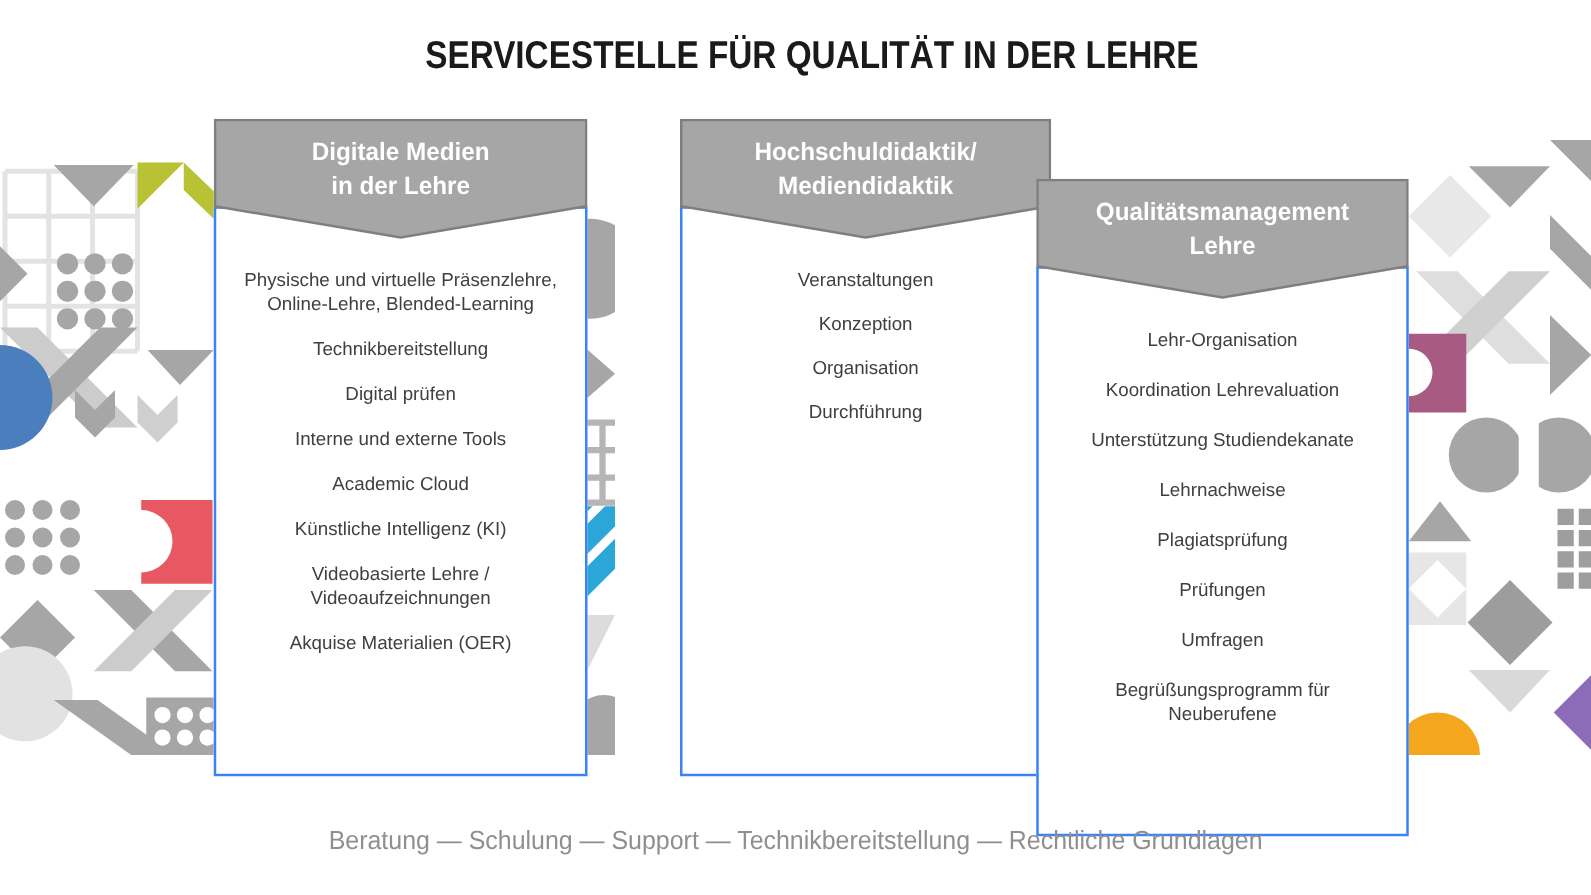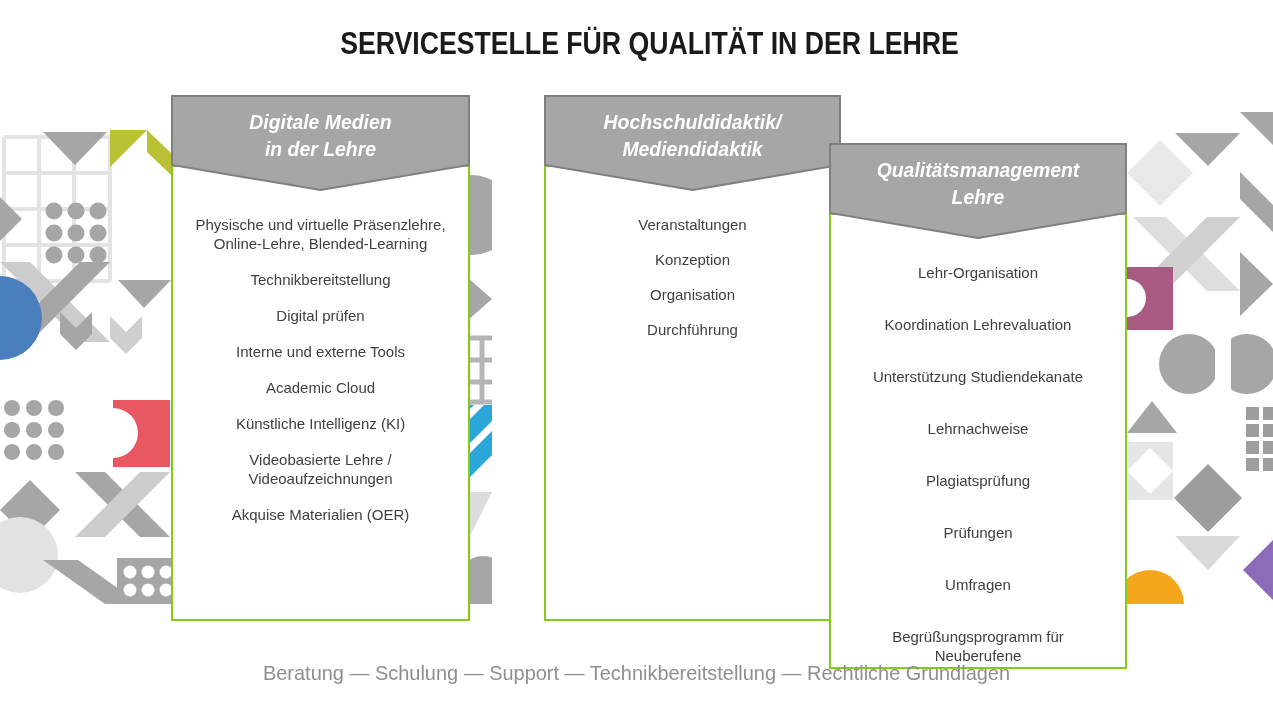--- a/index.html
+++ b/index.html
@@ -12,32 +12,32 @@
 
   .title{position:absolute;top:26px;left:26px;right:0;margin:0;text-align:center;
          font-size:31px;font-weight:bold;color:#1a1a1a;letter-spacing:0px;
          transform:scaleX(0.86);transform-origin:center;white-space:nowrap;z-index:3;}
 
   .column{position:absolute;top:95px;z-index:2;}
   .col-1{left:171px;width:299px;}
   .col-2{left:500px;width:297px;padding-left:44px;}
   .col-3{left:829px;width:298px;margin-top:48px;}
 
-  .banner{position:relative;height:97px;z-index:3;font-style:italic;}
+  .banner{position:relative;height:97px;z-index:3;}
   .banner svg{display:block;}
   .banner-text{position:absolute;left:0;right:0;top:14px;text-align:center;
                color:#ffffff;font-weight:bold;font-size:20px;line-height:27px;
                white-space:pre-line;transform:scaleX(0.97);transform-origin:center;}
 
   .box{position:relative;margin-top:-27px;z-index:1;background:#ffffff;
-       border:2px solid #84cc16;box-sizing:border-box;height:456px;
+       border:2px solid #3b82f6;box-sizing:border-box;height:456px;
        display:flex;flex-direction:column;align-items:center;padding-top:48px;}
   .col-1 .box{gap:17px;}
   .col-2 .box{gap:16px;}
-  .col-3 .box{gap:33px;}
+  .col-3 .box{gap:21px;}
   .item{font-size:15px;line-height:19px;color:#3f3f3f;text-align:center;white-space:pre-line;}
 
   .footer{position:absolute;top:661px;left:0;right:0;text-align:center;
           font-size:21px;color:#8f8f8f;transform:scaleX(0.95);transform-origin:center;
           white-space:nowrap;z-index:3;}
 </style>
 </head>
 <body>
 
 <div class="slide">

